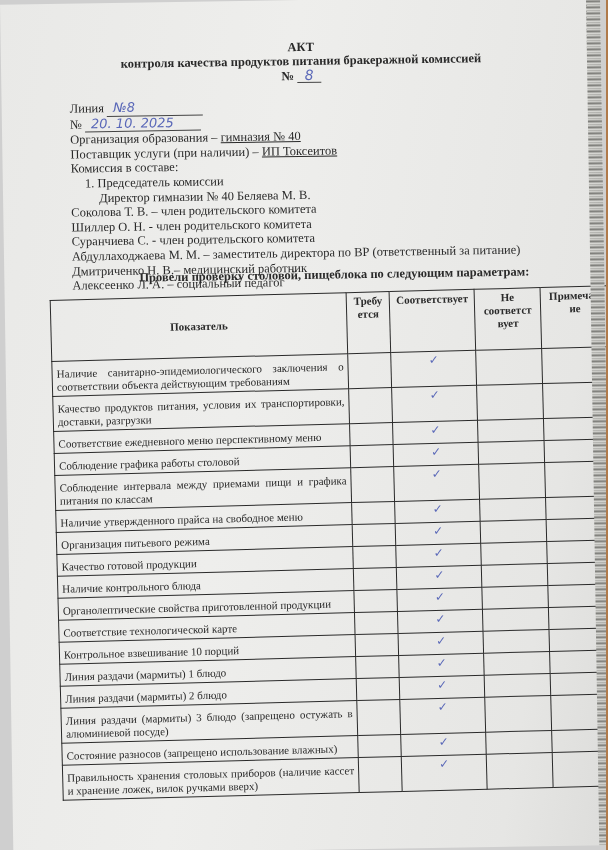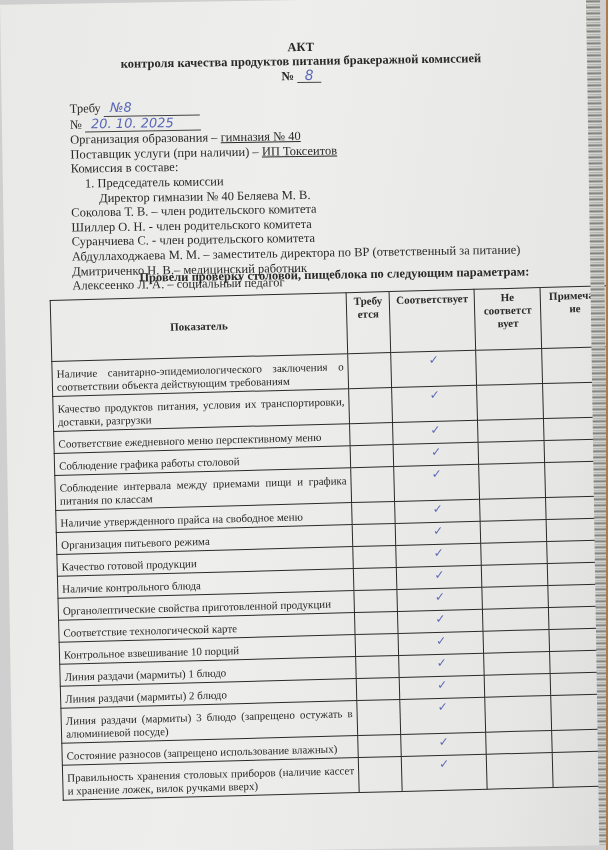--- a/index.html
+++ b/index.html
@@ -58,21 +58,21 @@
     <div>АКТ</div>
     <div>контроля качества продуктов питания бракеражной комиссией</div>
     <div>
       <span>№</span>
       <span class="num-line">8</span>
     </div>
   </div>
 
   <div class="info">
     <div>
-      <span>Требу</span>
+      <span>Линия</span>
       <span class="hw">№8</span>
     </div>
     <div>
       <span>№</span>
       <span class="hw" style="min-width:110px">20. 10. 2025</span>
     </div>
     <div>
       <span>Организация образования – </span><span class="u">гимназия № 40</span>
     </div>
     <div>

